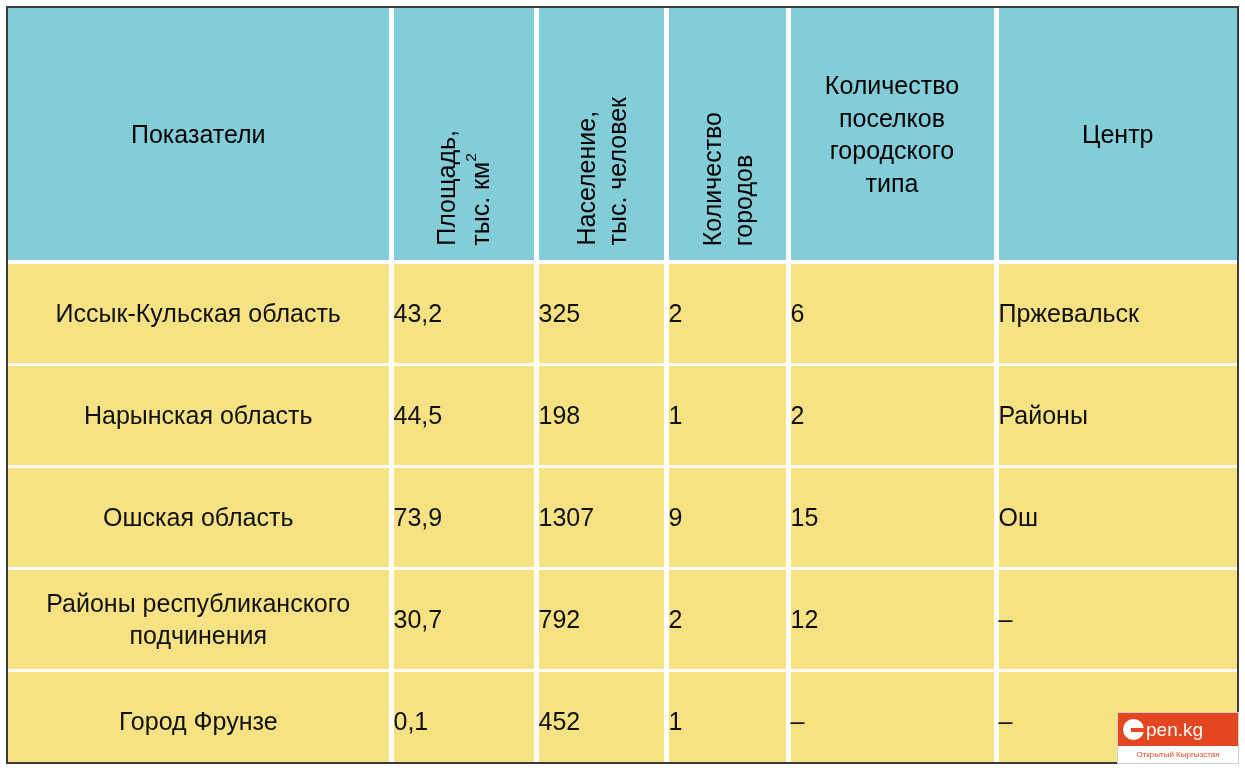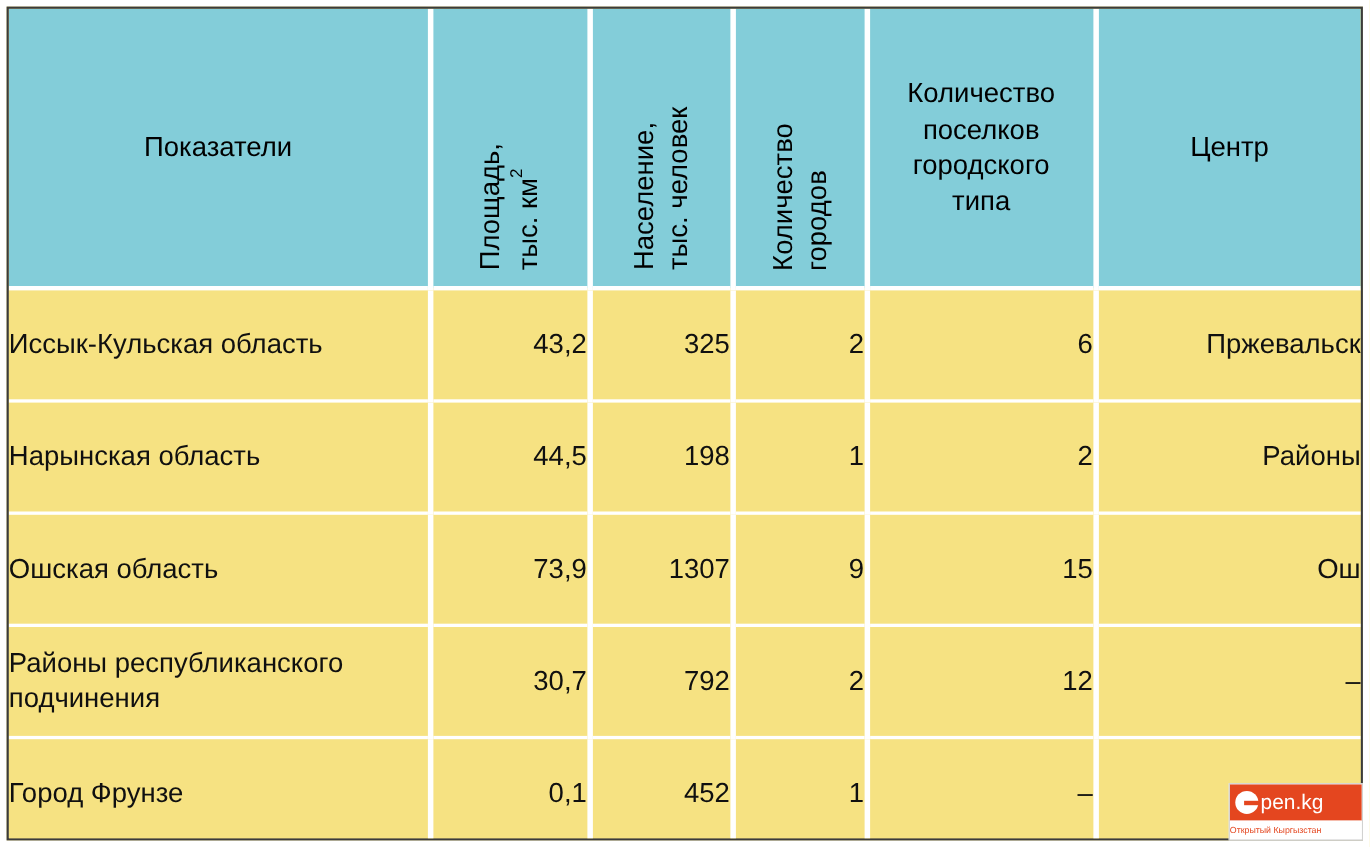--- a/index.html
+++ b/index.html
@@ -93,28 +93,28 @@
     color: #101010;
     font-size: 25px;
     border-right: 5px solid #ffffff;
     border-bottom: 3px solid #ffffff;
   }
   tr.body td:last-child { border-right: 0; }
   tr.body:last-child td { border-bottom: 0; }
 
   td.label {
     background: #eccf72;
-    text-align: left;
+    text-align: center;
     padding-left: 16px;
     padding-right: 10px;
     line-height: 1.25;
     white-space: pre-line;
   }
   td.num, td.center {
-    text-align: right;
+    text-align: left;
   }
 
   
   .watermark {
     position: absolute;
     right: 6px;
     bottom: 6px;
     width: 122px;
     height: 52px;
     background: #ffffff;
@@ -151,20 +151,21 @@
     color: #ffffff;
     font-size: 19px;
     margin-left: 2px;
     letter-spacing: 0px;
   }
   .wm-bottom {
     height: 18px;
     background: #ffffff;
     color: #e4461f;
     font-size: 8px;
+    text-align: center;
     line-height: 18px;
   }
 </style>
 </head>
 <body>
 
 <div id="page">
 
   <div class="table-frame">
     <table class="data">

